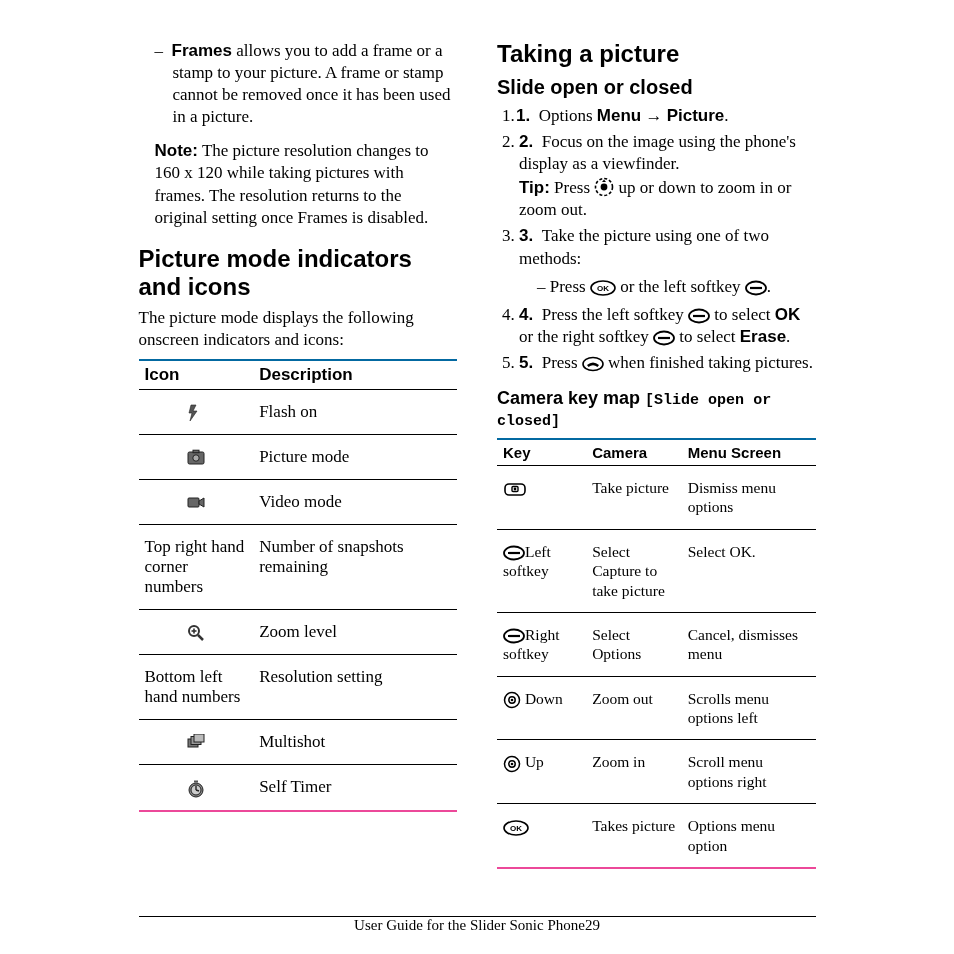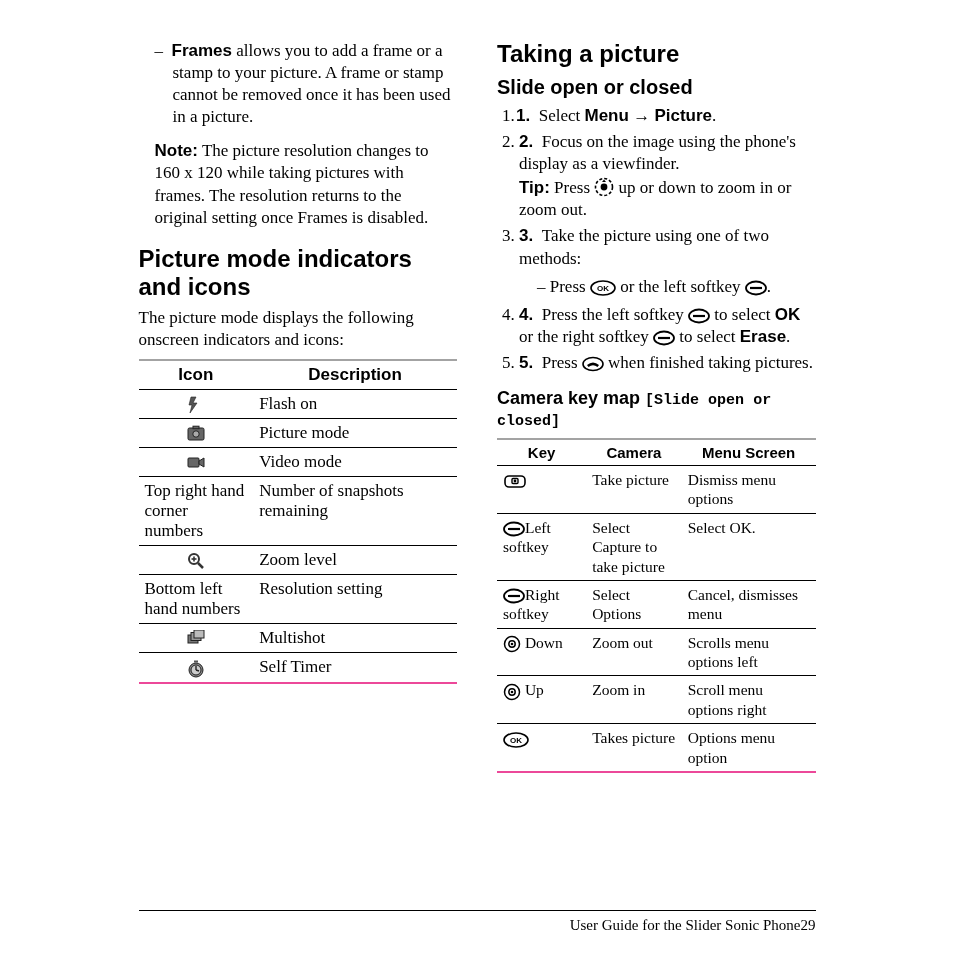--- a/index.html
+++ b/index.html
@@ -9,31 +9,31 @@
   h2{font-family:Arial,Helvetica,sans-serif;font-weight:700;font-size:24px;margin:0 0 6px}
   h3{font-family:Arial,Helvetica,sans-serif;font-weight:700;font-size:20px;margin:8px 0 6px}
   h4{font-family:Arial,Helvetica,sans-serif;font-weight:700;font-size:18px;margin:14px 0 6px}
   p,li{font-size:17px;line-height:1.3}
   ol{padding-left:22px;margin:4px 0}
   li{margin:4px 0}
   .b{font-family:Arial,Helvetica,sans-serif;font-weight:700}
   .bullet-item{padding-left:34px;text-indent:-18px;margin:0 0 12px}
   .sub-item{padding-left:36px;text-indent:-18px;margin:6px 0}
   table{border-collapse:collapse;width:100%;font-size:17px;margin-top:8px}
-  thead th{font-family:Arial,Helvetica,sans-serif;text-align:center;font-weight:700;border-top:2px solid #a3a3a3;border-bottom:1px solid #000;padding:4px 6px}
-  tbody td{border-bottom:1px solid #000;padding:4px 6px;vertical-align:top}
+  thead th{font-family:Arial,Helvetica,sans-serif;text-align:left;font-weight:700;border-top:2px solid #0369a1;border-bottom:1px solid #000;padding:4px 6px}
+  tbody td{border-bottom:1px solid #000;padding:12px 6px;vertical-align:top}
   tbody tr:last-child td{border-bottom:2px solid #ec4899}
   .keymap thead th{font-size:15px}
   .keymap tbody td{font-size:15.5px;line-height:1.25}
   .ic{display:inline-block;vertical-align:middle}
   .ic svg{display:block}
   .inline-ic{vertical-align:-4px}
   .subhead{font-family:Liberation Mono, monospace;font-size:15px;font-weight:700}
   .item-body{margin:2px 0 4px}
-  .footer{position:absolute;left:60px;right:60px;bottom:20px;border-top:1.5px solid #000;padding-top:6px;display:flex;justify-content:flex-end;font-size:15px}
+  .footer{position:absolute;left:60px;right:60px;bottom:20px;border-top:1.5px solid #000;padding-top:0;display:flex;justify-content:center;font-size:15px}
 </style>
 </head>
 <body>
 
 <svg width="0" height="0" style="position:absolute">
   <defs>
     <g id="i-flash">
         <path d="M4 1 L9 1 L6 7 L10 7 L3 17 L5 9 L2 9 Z" fill="#555" stroke="#222" stroke-width=".6"></path>
       </g>
     <g id="i-picture">
@@ -158,21 +158,21 @@
               <td>Self Timer</td>
             </tr>
           </tbody>
       </table>
     </div>
 
     <div class="col">
       <h2>Taking a picture</h2>
       <h3>Slide open or closed</h3>
       <ol>
-        <li><span class="b" style="margin-left:-3px">1.</span>&nbsp;&nbsp;<span>Select </span><span class="b">Menu</span><span> → </span><span class="b">Picture</span><span>.</span></li>
+        <li><span class="b" style="margin-left:-3px">1.</span>&nbsp;&nbsp;<span>Options </span><span class="b">Menu</span><span> → </span><span class="b">Picture</span><span>.</span></li>
         <li><span class="b">2.</span>&nbsp;&nbsp;<span>Focus on the image using the phone's display as a viewfinder.</span>
           <div class="item-body"><span class="b">Tip:</span><span>  Press  </span><span class="ic inline-ic"><svg width="20" height="20">
                   <use href="#i-navkey"></use>
                 </svg></span><span>  up or down to zoom in or zoom out.</span></div>
         </li>
         <li><span class="b">3.</span>&nbsp;&nbsp;<span>Take the picture using one of two methods:</span>
           <div class="sub-item"><span>–   </span><span>Press  </span><span class="ic inline-ic"><svg width="26" height="16">
                   <use href="#i-okkey"></use>
                 </svg></span><span>  or the left softkey  </span><span class="ic inline-ic"><svg width="22" height="16">
                   <use href="#i-softkey"></use>

